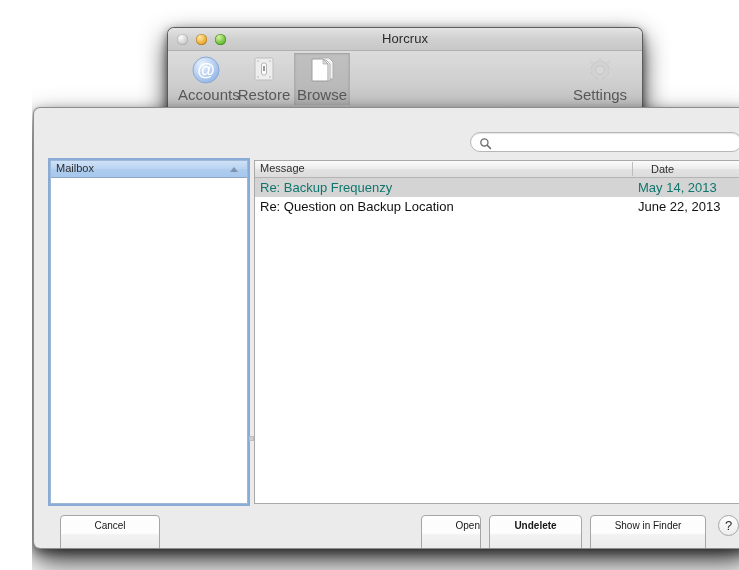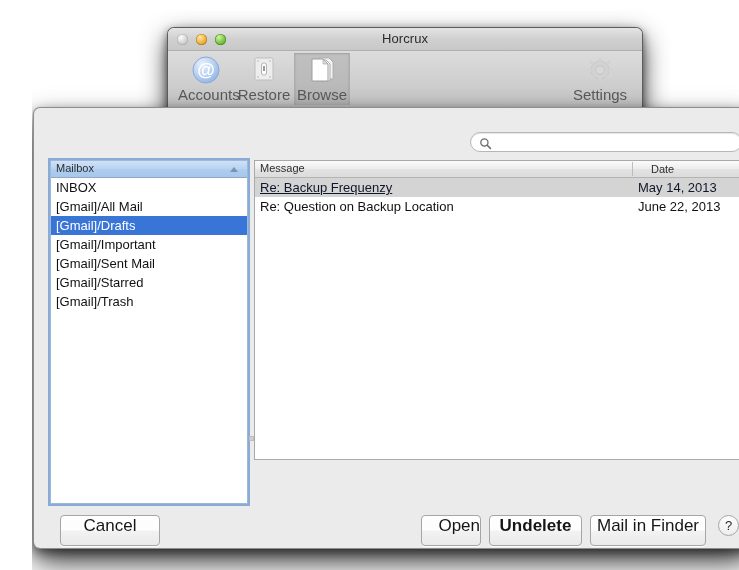--- a/index.html
+++ b/index.html
@@ -182,21 +182,21 @@
     border: 1px solid #9fb8d8;
     box-sizing: border-box;
     box-shadow: 0 0 0 2px rgba(106,150,206,0.75);
     overflow: hidden;
   }
   #message-pane {
     position: absolute;
     left: 220px;
     top: 52px;
     width: 486px;
-    height: 300px;
+    height: 344px;
     background: #ffffff;
     border: 1px solid #a9a9a9;
     box-sizing: border-box;
     overflow: hidden;
   }
 
   .col-head {
     position: relative;
     height: 16px;
     background: linear-gradient(to bottom, #fbfbfb 0%, #ededed 48%, #e3e3e3 52%, #dcdcdc 100%);
@@ -234,21 +234,21 @@
     position: relative;
     height: 19px;
     line-height: 19px;
     font-size: 13px;
     color: #111111;
     padding-left: 5px;
     white-space: nowrap;
     overflow: hidden;
   }
   .lrow.sel-blue { background: #3875d7; color: #ffffff; }
-  .lrow.sel-grey { background: #d4d4d4; color: #0f172a; text-decoration: underline; }
+  .lrow.sel-grey { background: #d4d4d4; color: #0f766e; }
   .mrow .date {
     position: absolute;
     left: 377px;
     top: 0;
     padding-left: 6px;
   }
 
   #split-grip {
     position: absolute;
     left: 215px;
@@ -256,24 +256,24 @@
     width: 5px;
     height: 5px;
     border-radius: 1px;
     background: #cfcfcf;
     box-shadow: inset 0 0 0 1px #bdbdbd;
   }
 
   
   .btn {
     position: absolute;
-    height: 31px;
+    height: 38px;
     line-height: 19px;
     text-align: center;
-    font-size: 17px;
+    font-size: 10px;
     color: #161616;
     background: linear-gradient(to bottom, #fefefe 0%, #fdfdfd 48%, #f2f2f2 52%, #eaeaea 100%);
     border: 1px solid #a6a6a6;
     border-radius: 4px;
     box-sizing: border-box;
     box-shadow: 0 1px 0 rgba(255,255,255,0.9);
     cursor: default;
     font-family: "Liberation Sans", sans-serif;
     white-space: nowrap;
   }
@@ -404,43 +404,34 @@
         </svg>
       </span>
       <input id="search-input" type="text" placeholder="" style="">
     </div>
 
     <div id="mailbox-pane">
       <div class="col-head">
         <span class="title">Mailbox</span>
         <span id="sort-asc-icon"></span>
       </div>
-      <div id="mailbox-rows">
-          <div class="lrow">INBOX</div>
-          <div class="lrow">[Gmail]/All Mail</div>
-          <div class="lrow sel-blue">[Gmail]/Drafts</div>
-          <div class="lrow">[Gmail]/Important</div>
-          <div class="lrow">[Gmail]/Sent Mail</div>
-          <div class="lrow">[Gmail]/Starred</div>
-          <div class="lrow">[Gmail]/Trash</div>
-        </div>
     </div>
 
     <div id="message-pane">
       <div class="col-head">
         <span id="msg-col-message">Message</span>
         <span id="msg-col-date">Date</span>
       </div>
       <div id="message-rows">
           <div class="lrow mrow sel-grey"><span>Re: Backup Frequenzy</span><span class="date">May 14, 2013</span></div>
           <div class="lrow mrow"><span>Re: Question on Backup Location</span><span class="date">June 22, 2013</span></div>
         </div>
     </div>
 
     <div id="split-grip"></div>
 
     <div class="btn" id="btn-cancel">Cancel</div>
     <div class="btn" id="btn-open">Open</div>
     <div class="btn" id="btn-undelete">Undelete</div>
-    <div class="btn" id="btn-show-finder">Mail in Finder</div>
+    <div class="btn" id="btn-show-finder">Show in Finder</div>
     <div id="btn-help">?</div>
   </div>
 </div>
 
 </body></html>

